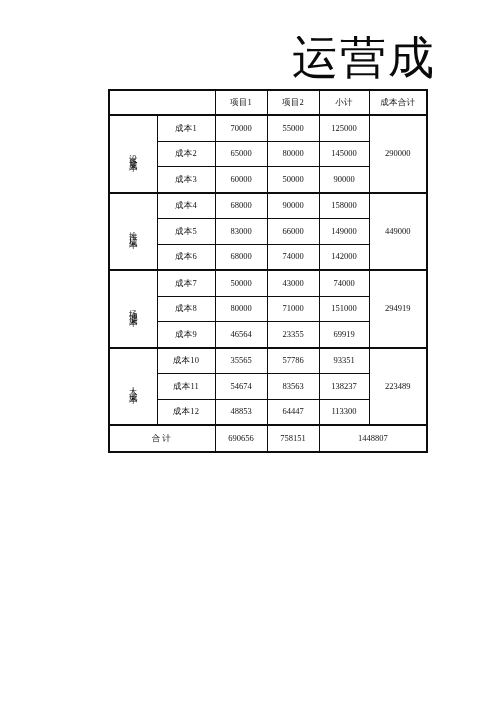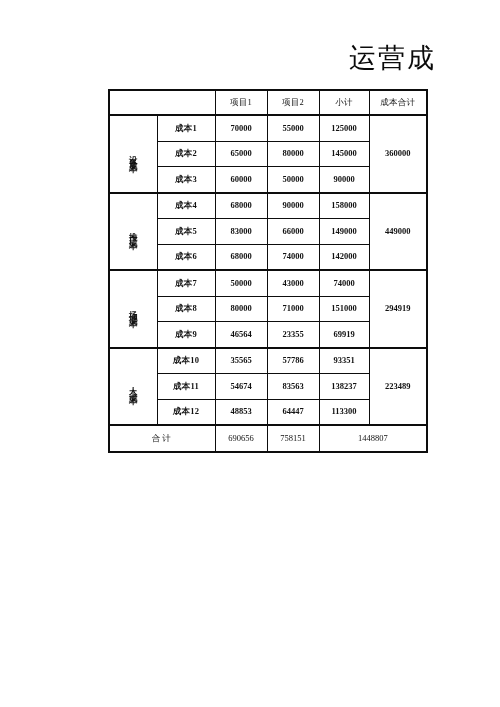--- a/index.html
+++ b/index.html
@@ -17,21 +17,21 @@
   }
 
   
   #doc-title {
     position: absolute;
     left: 0;
     top: 36px;
     width: 436px;
     text-align: right;
     font-family: "Liberation Serif", "DejaVu Serif", serif;
-    font-size: 27px;
+    font-size: 46px;
     line-height: 44px;
     letter-spacing: 2px;
     color: #0a0a0a;
     white-space: nowrap;
     overflow: hidden;
   }
 
   
   #cost-table-wrap {
     position: absolute;
@@ -74,21 +74,21 @@
 
   
   tr.head-row td { height: 23px; }
   td.head-cell {
     font-size: 8.5px;
     letter-spacing: 0.3px;
   }
   td.head-blank { border-right-width: 2.5px; }
 
   
-  tr.data-row td { height: 24.5px; font-weight: bold; }
+  tr.data-row td { height: 24.5px; }
 
   
   td.group-cell {
     writing-mode: vertical-rl;
     text-orientation: upright;
     font-size: 9px;
     line-height: 13px;
     letter-spacing: 3px;
     color: #1a1a1a;
     border-right-width: 2.5px;
@@ -150,21 +150,21 @@
         <td class="head-cell sub-cell">小计</td>
         <td class="head-cell">成本合计</td>
       </tr>
 
       <tr class="data-row group-start">
         <td class="group-cell group-green" rowspan="3">设备成本</td>
         <td class="item-cell">成本1</td>
         <td class="num-cell">70000</td>
         <td class="num-cell">55000</td>
         <td class="sub-cell">125000</td>
-        <td class="grand-cell" rowspan="3">360000</td>
+        <td class="grand-cell" rowspan="3">290000</td>
       </tr>
       <tr class="data-row">
         <td class="item-cell">成本2</td>
         <td class="num-cell">65000</td>
         <td class="num-cell">80000</td>
         <td class="sub-cell">145000</td>
       </tr>
       <tr class="data-row group-end">
         <td class="item-cell">成本3</td>
         <td class="num-cell">60000</td>

